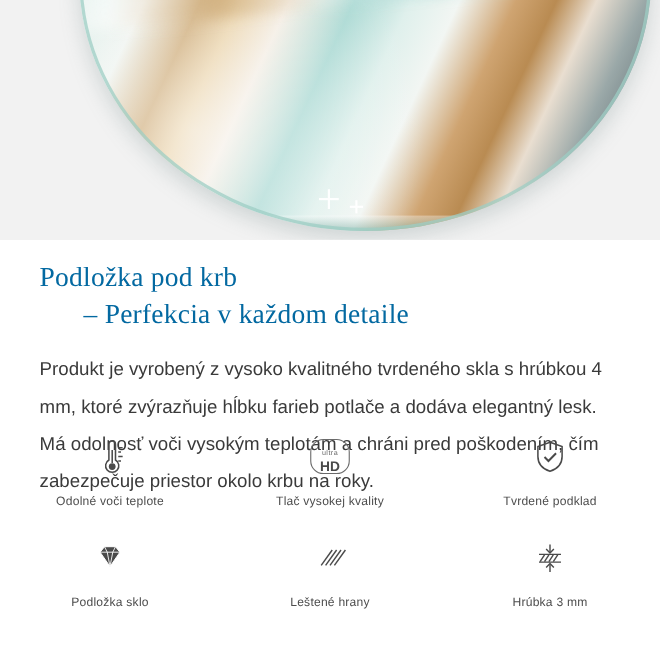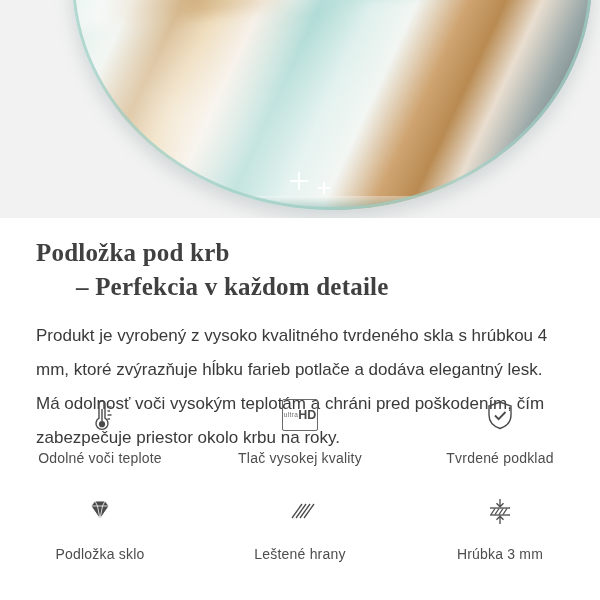--- a/index.html
+++ b/index.html
@@ -128,24 +128,24 @@
   .content {
     position: absolute;
     left: 0;
     top: 218px;
     width: 600px;
   }
   .headline {
     margin: 0;
     padding: 18px 36px 0 36px;
     font-family: "Liberation Serif", serif;
-    font-weight: 700;
+    font-weight: 400;
     font-size: 25px;
     line-height: 1.34;
-    color: #404040;
+    color: #0369a1;
     letter-spacing: 0.2px;
   }
   .headline .line2 { display: block; margin-left: 40px; }
   .paragraph {
     margin: 0;
     padding: 16px 36px 0 36px;
     font-size: 17px;
     line-height: 2.0;
     color: #3a3a3a;
   }
@@ -169,34 +169,34 @@
   .feature-icon {
     width: 46px;
     height: 46px;
     display: flex;
     align-items: center;
     justify-content: center;
     color: #4a4a4a;
   }
   .feature-label {
     margin-top: 12px;
-    font-size: 14px;
+    font-size: 11px;
     color: #4d4d4d;
     text-align: center;
     letter-spacing: 0.2px;
   }
   .ultrahd {
     width: 34px;
     height: 30px;
     border: 1.4px solid #6a6a6a;
-    border-radius: 2px;
+    border-radius: 12px;
     display: flex;
-    flex-direction: row;
+    flex-direction: column;
     align-items: center;
-    justify-content: center;
+    justify-content: flex-end;
     line-height: 1;
   }
   .ultrahd .u {
     font-size: 6.5px;
     letter-spacing: 0.4px;
     color: #6a6a6a;
   }
   .ultrahd .hd {
     font-size: 12.5px;
     font-weight: 700;

